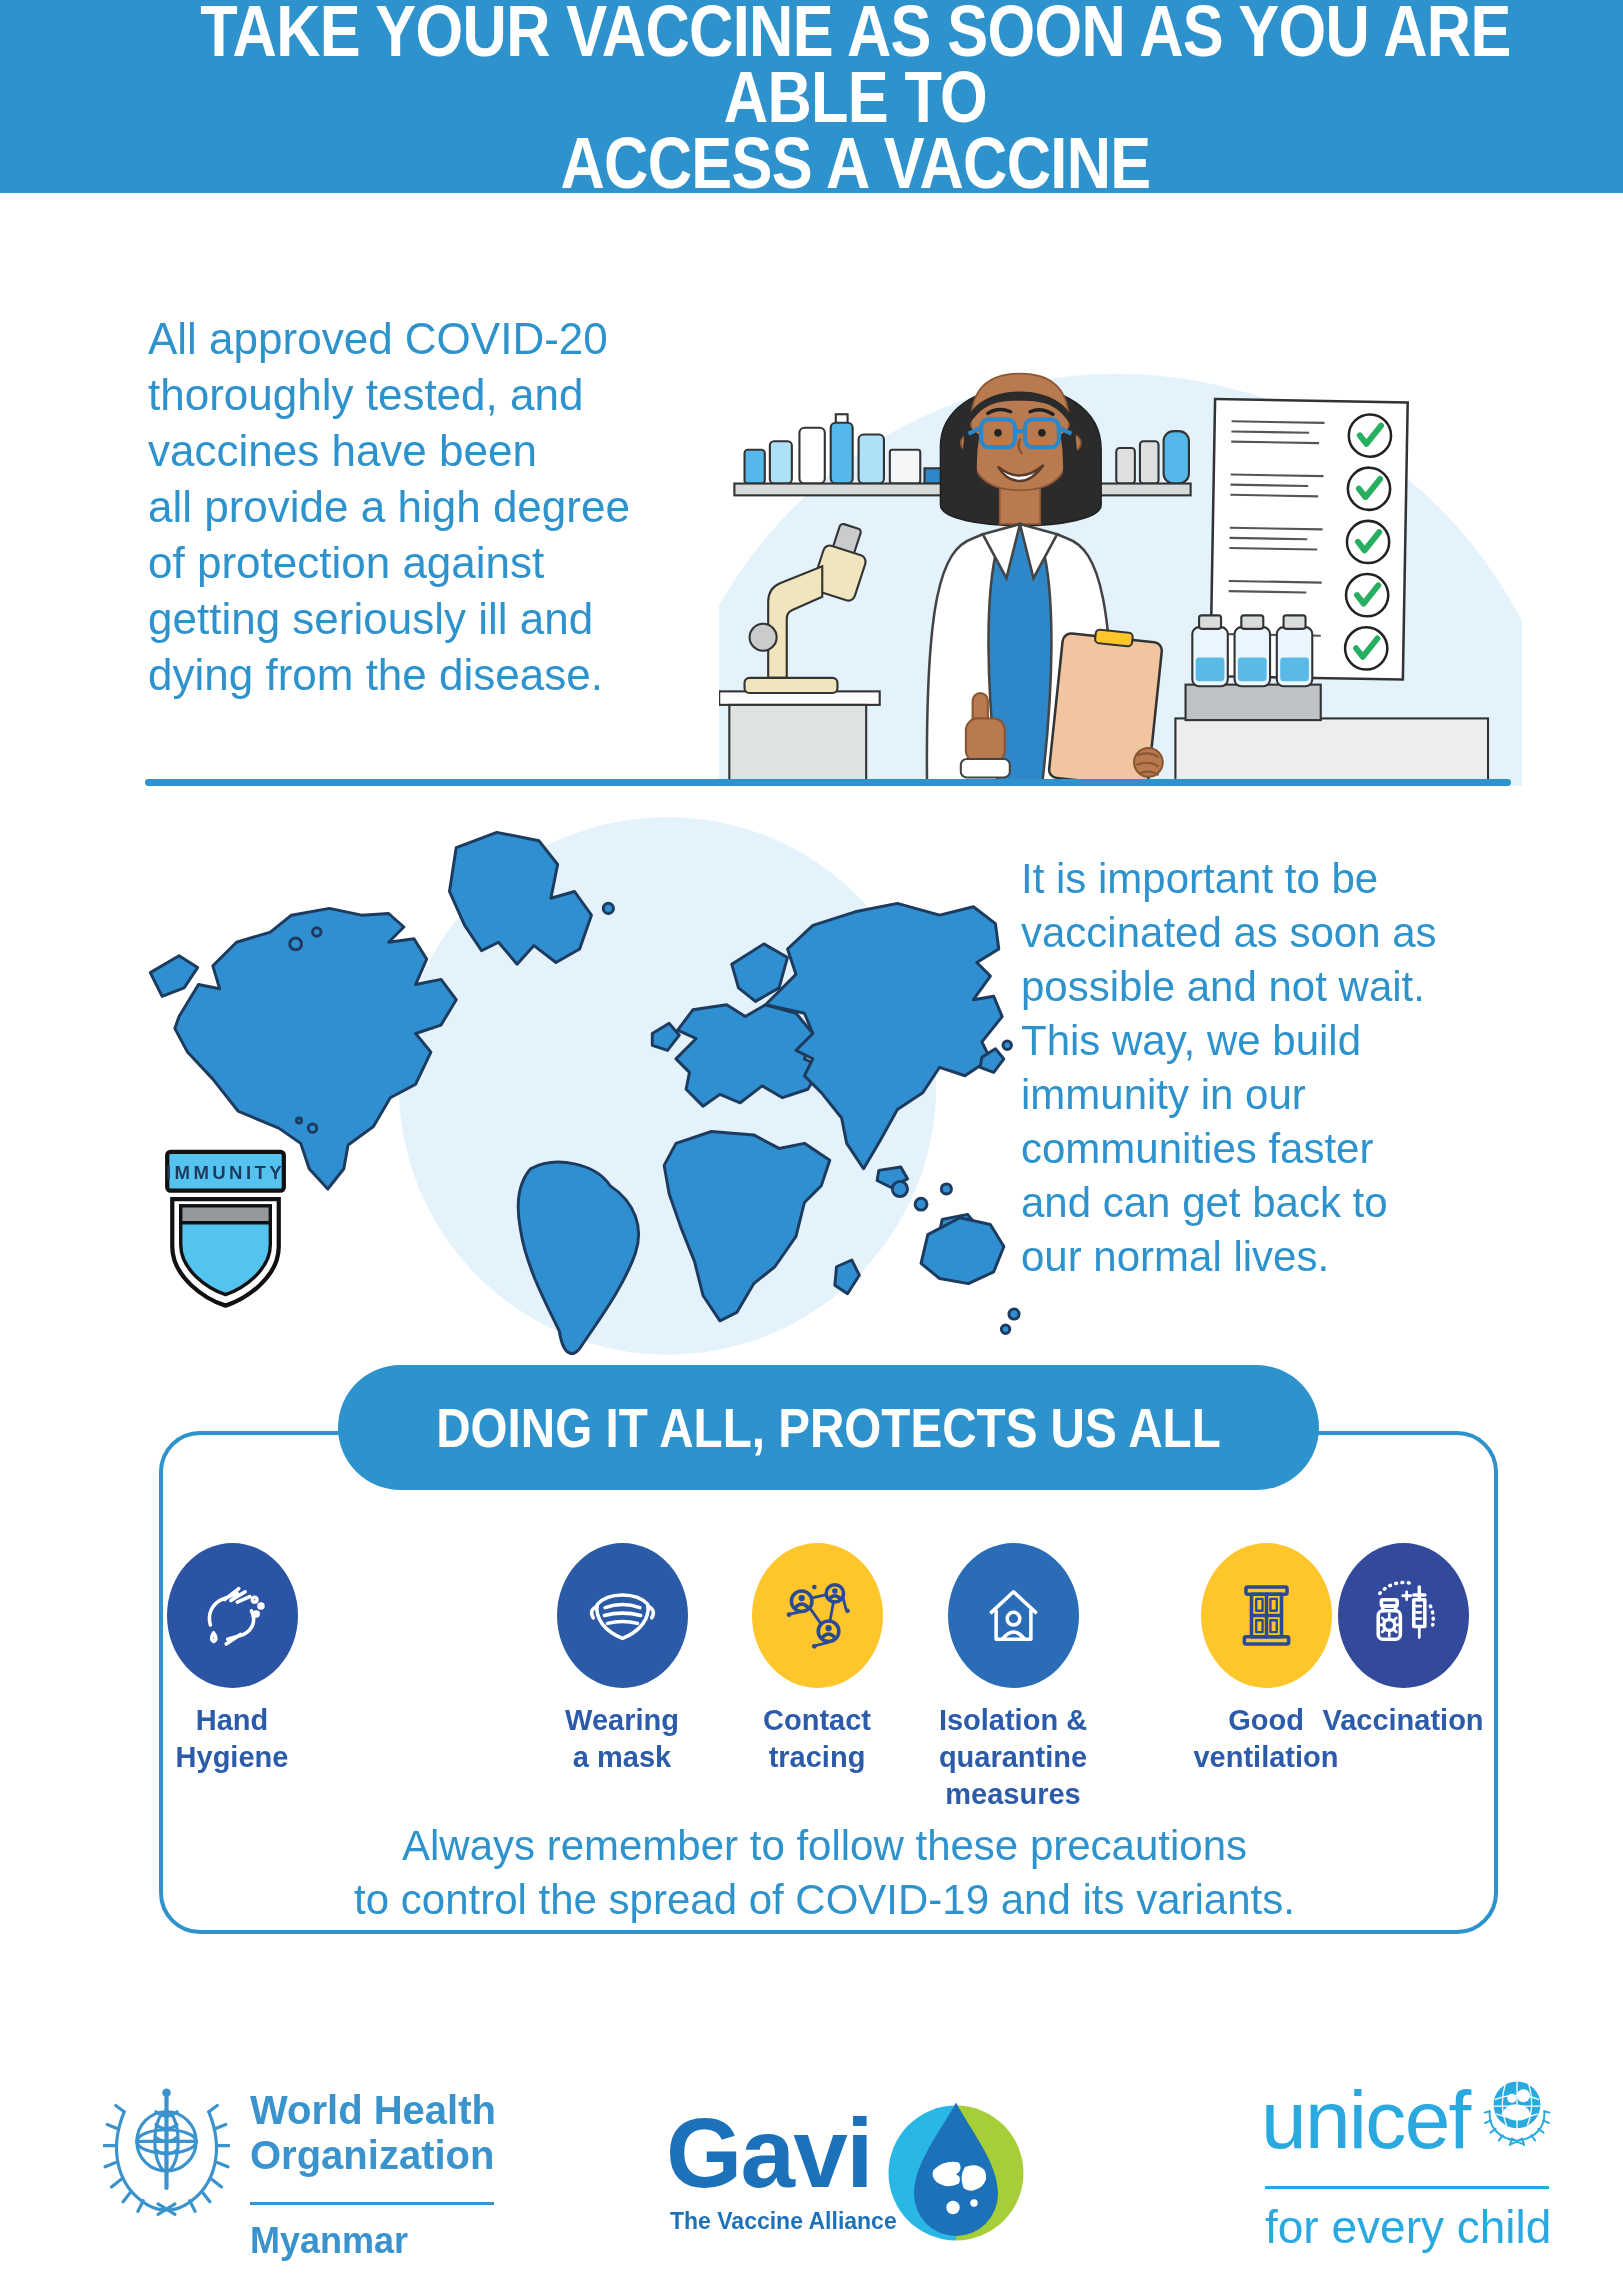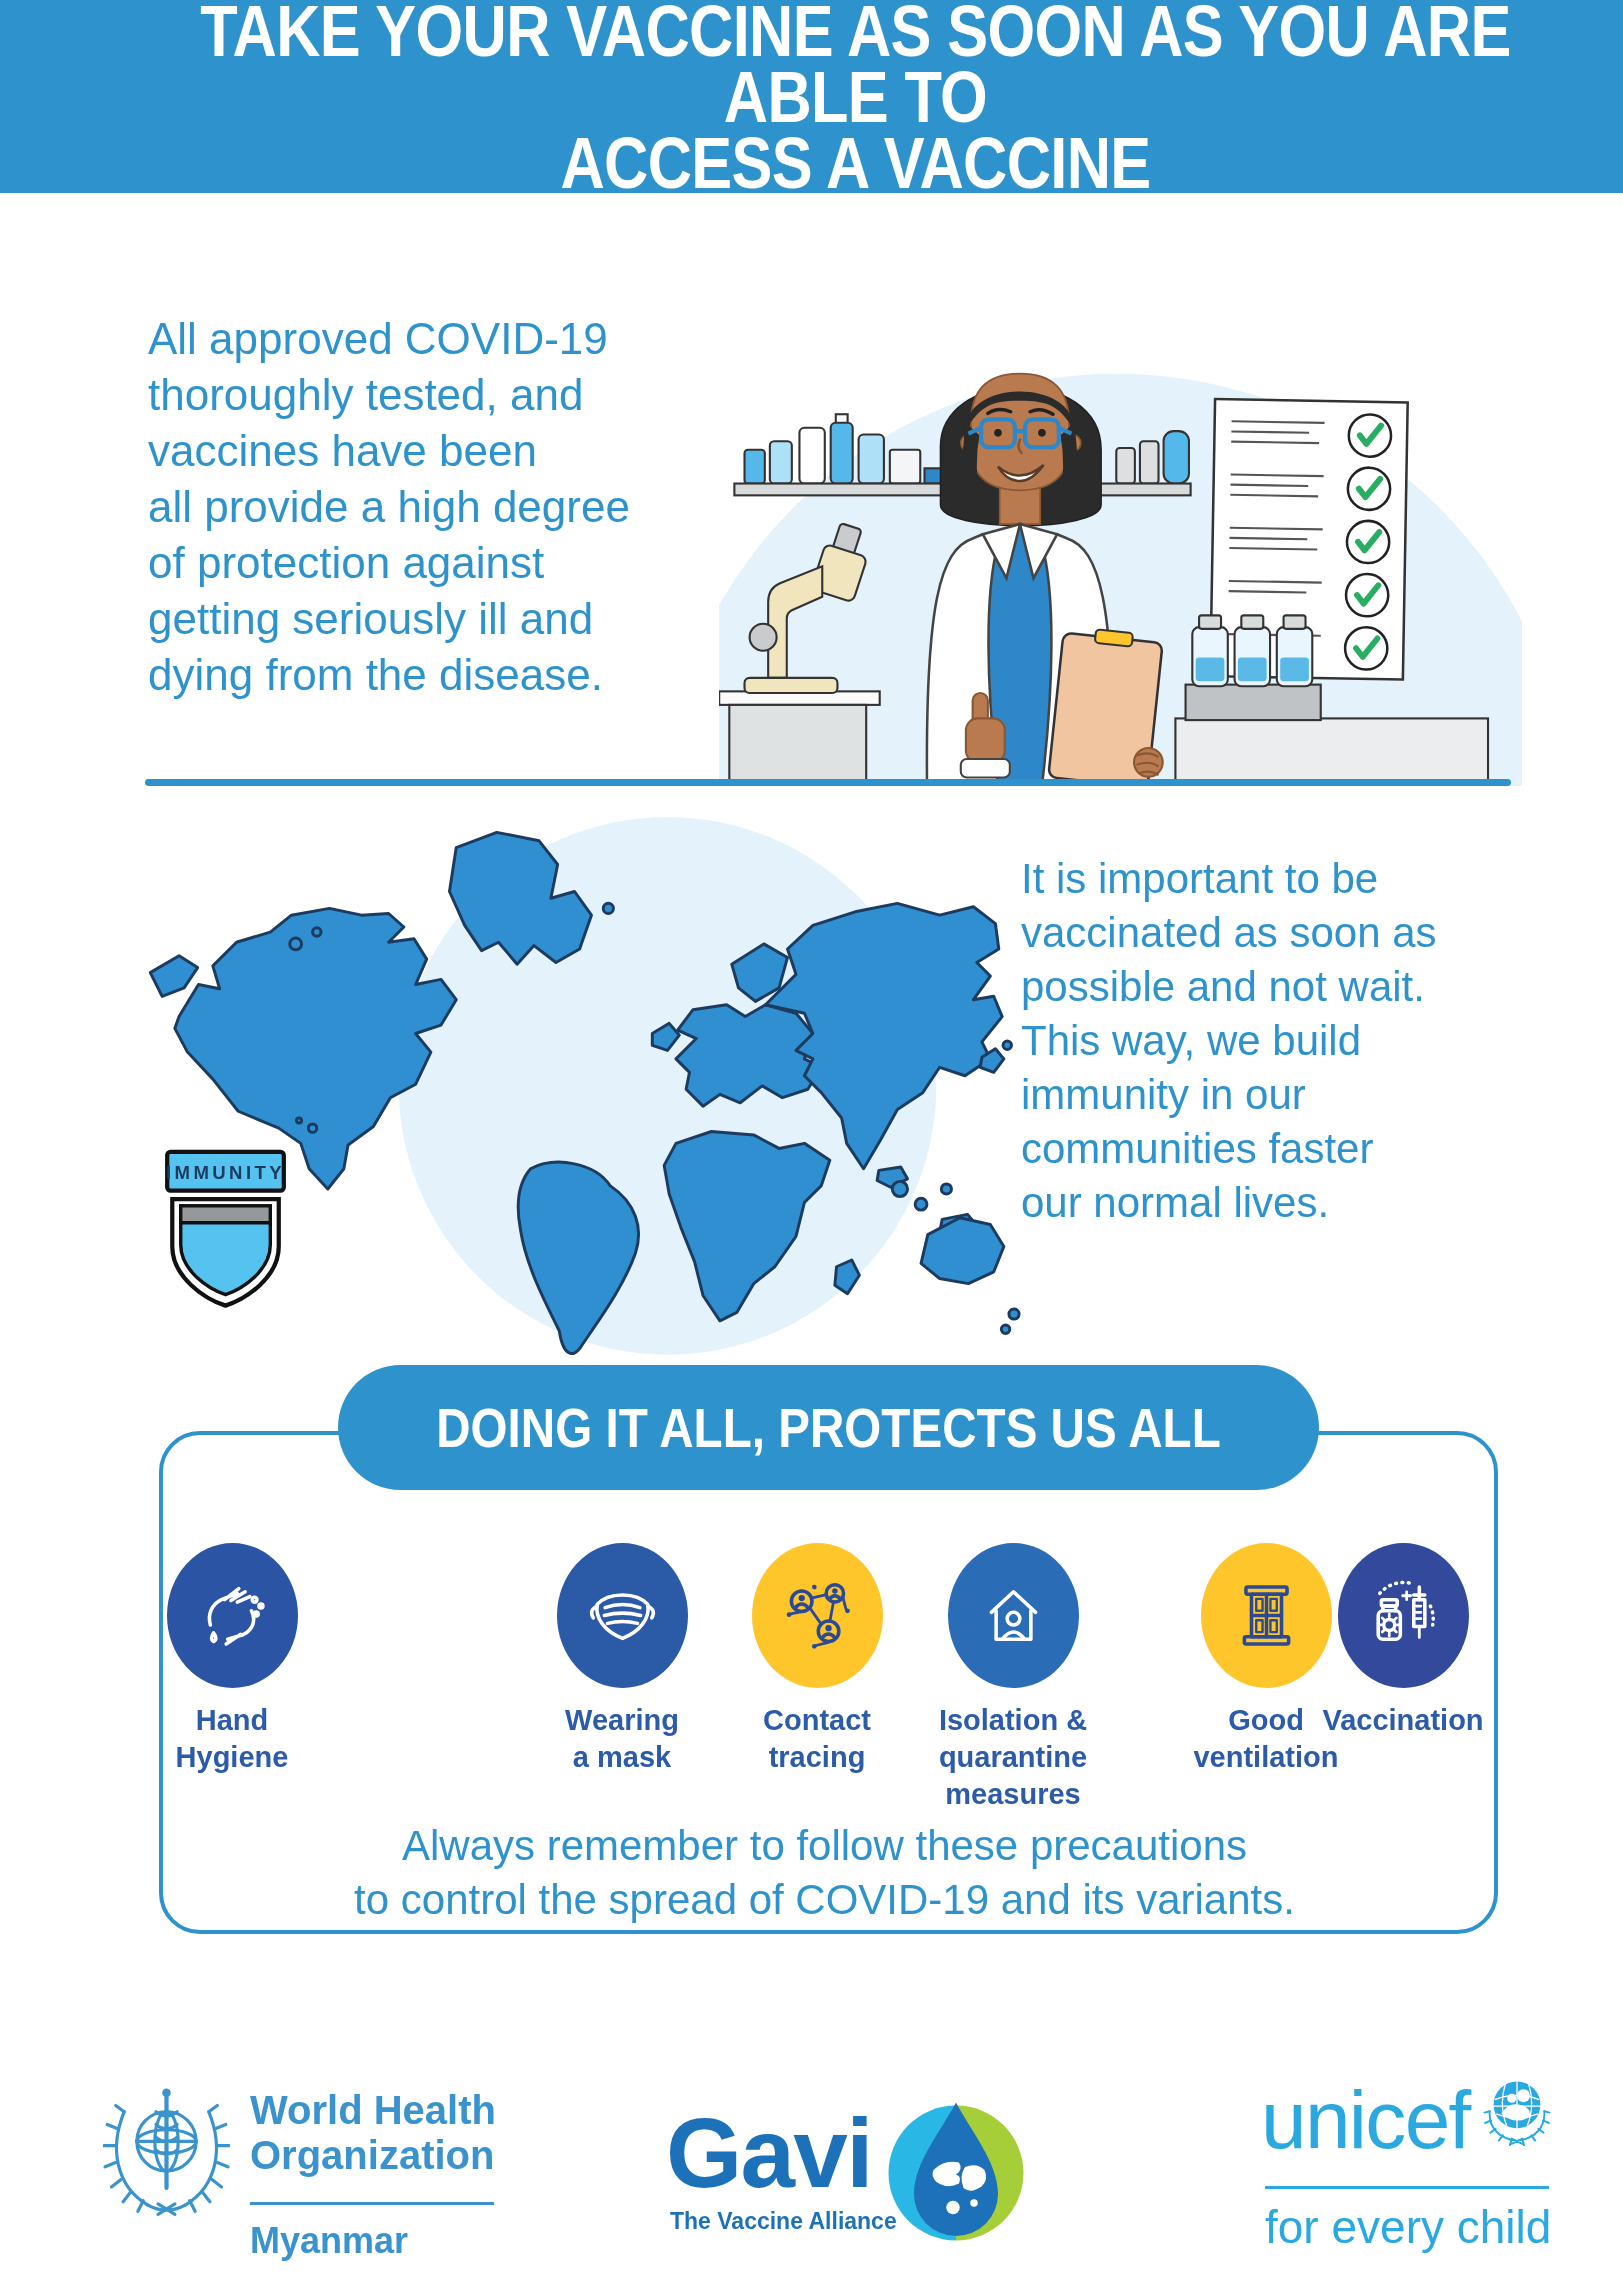--- a/index.html
+++ b/index.html
@@ -63,21 +63,21 @@
 <body>
 
 <div class="poster">
 
   <div class="top-banner">
     <span class="bline">TAKE YOUR VACCINE AS SOON AS YOU ARE ABLE TO</span>
     <span class="bline">ACCESS A VACCINE</span>
   </div>
 
   <div class="intro">
-    <span class="para-line">All approved COVID-19</span>
+    <span class="para-line">All approved COVID-20</span>
     <span class="para-line">thoroughly tested, and</span>
     <span class="para-line">vaccines have been</span>
     <span class="para-line">all provide a high degree</span>
     <span class="para-line">of protection against</span>
     <span class="para-line">getting seriously ill and</span>
     <span class="para-line">dying from the disease.</span>
   </div>
 
   <svg class="illustration" viewBox="0 0 950 548" fill="none">
     <g>
@@ -221,20 +221,21 @@
     </g>
   </svg>
 
   <div class="map-par">
     <span class="para-line">It is important to be</span>
     <span class="para-line">vaccinated as soon as</span>
     <span class="para-line">possible and not wait.</span>
     <span class="para-line">This way, we build</span>
     <span class="para-line">immunity in our</span>
     <span class="para-line">communities faster</span>
+    <span class="para-line">and can get back to</span>
     <span class="para-line">our normal lives.</span>
   </div>
 
   <div class="pill">
     <span>DOING IT ALL, PROTECTS US ALL</span>
   </div>
   <div class="prec-box"></div>
 
   <div class="icon-item" style="left:135px;">
     <div class="circle ic-white" style="background: rgb(43, 85, 164);">

